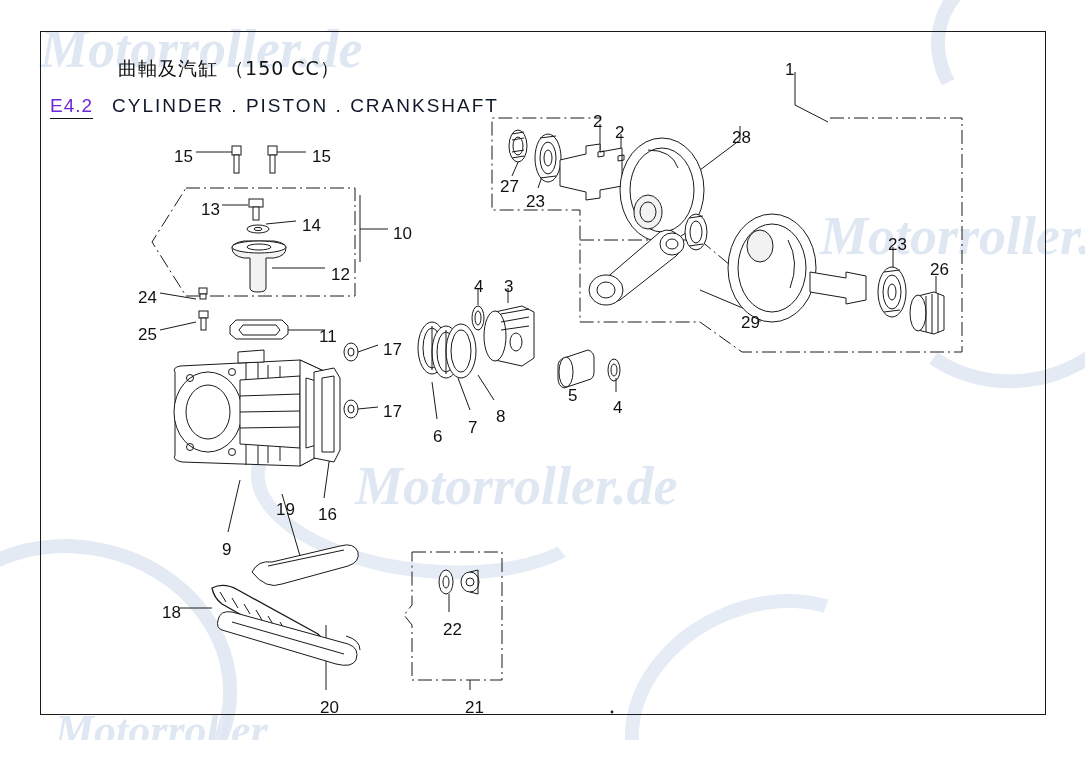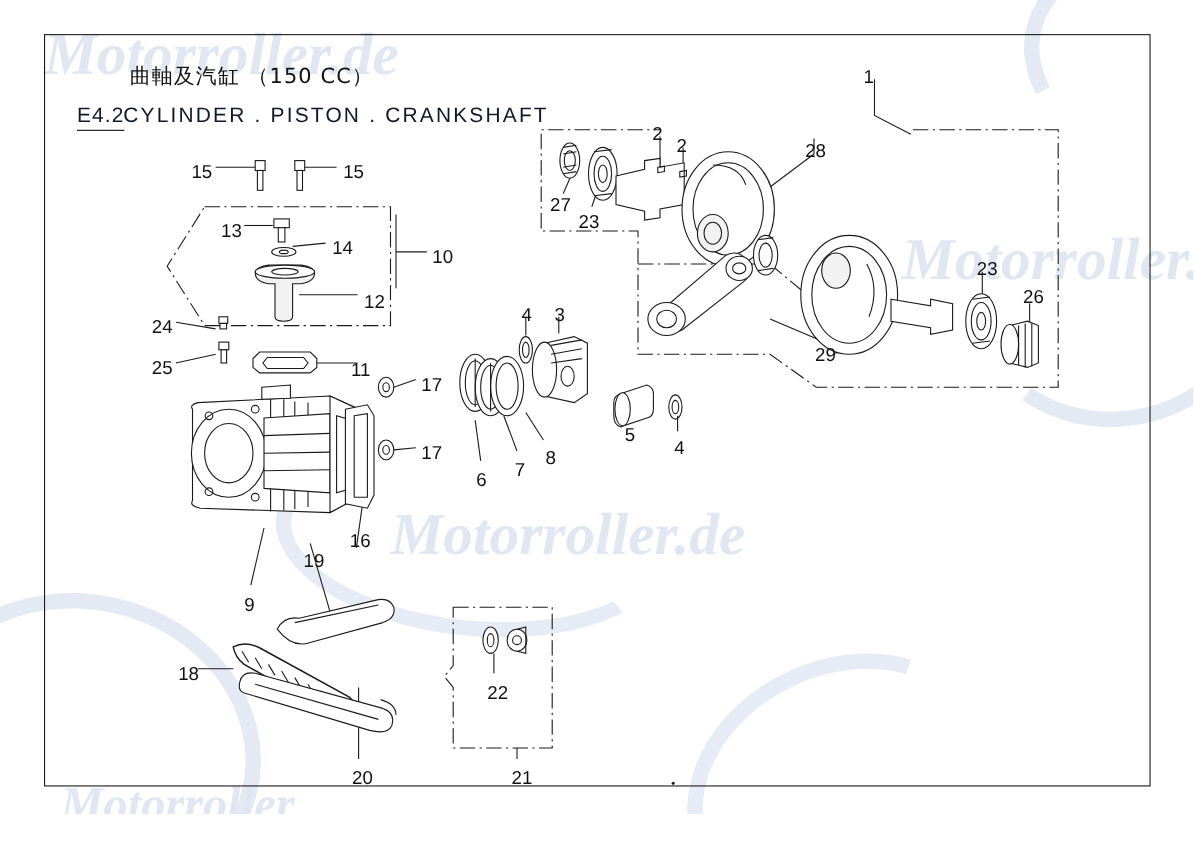--- a/index.html
+++ b/index.html
@@ -58,25 +58,24 @@
     font-family: "DejaVu Sans", sans-serif;
     font-size: 19px;
     color: #111;
     letter-spacing: 1px;
     white-space: nowrap;
   }
   .hdr-code {
     position: absolute;
     left: 50px; top: 95px;
     font-size: 19px;
-    color: #0f172a;
+    color: #6d28d9;
     border-bottom: 1.5px solid #111;
     padding-bottom: 1px;
     letter-spacing: 1px;
-    margin-left: 20px;
   }
   .hdr-title {
     position: absolute;
     left: 112px; top: 95px;
     font-size: 19px;
     color: #0f172a;
     letter-spacing: 2px;
     white-space: nowrap;
   }
   
@@ -331,19 +330,19 @@
   <div class="num" style="left:504px;  top:277px;">3</div>
   <div class="num" style="left:383px;  top:340px;">17</div>
   <div class="num" style="left:383px;  top:402px;">17</div>
   <div class="num" style="left:568px;  top:386px;">5</div>
   <div class="num" style="left:613px;  top:398px;">4</div>
   <div class="num" style="left:496px;  top:407px;">8</div>
   <div class="num" style="left:468px;  top:418px;">7</div>
   <div class="num" style="left:433px;  top:427px;">6</div>
   <div class="num" style="left:222px;  top:540px;">9</div>
   <div class="num" style="left:276px;  top:500px;">19</div>
-  <div class="num" style="left:318px;  top:482px;">16</div>
+  <div class="num" style="left:318px;  top:505px;">16</div>
   <div class="num" style="left:162px;  top:603px;">18</div>
   <div class="num" style="left:320px;  top:698px;">20</div>
   <div class="num" style="left:443px;  top:620px;">22</div>
   <div class="num" style="left:465px;  top:698px;">21</div>
 
 </div>
 
 </body></html>

